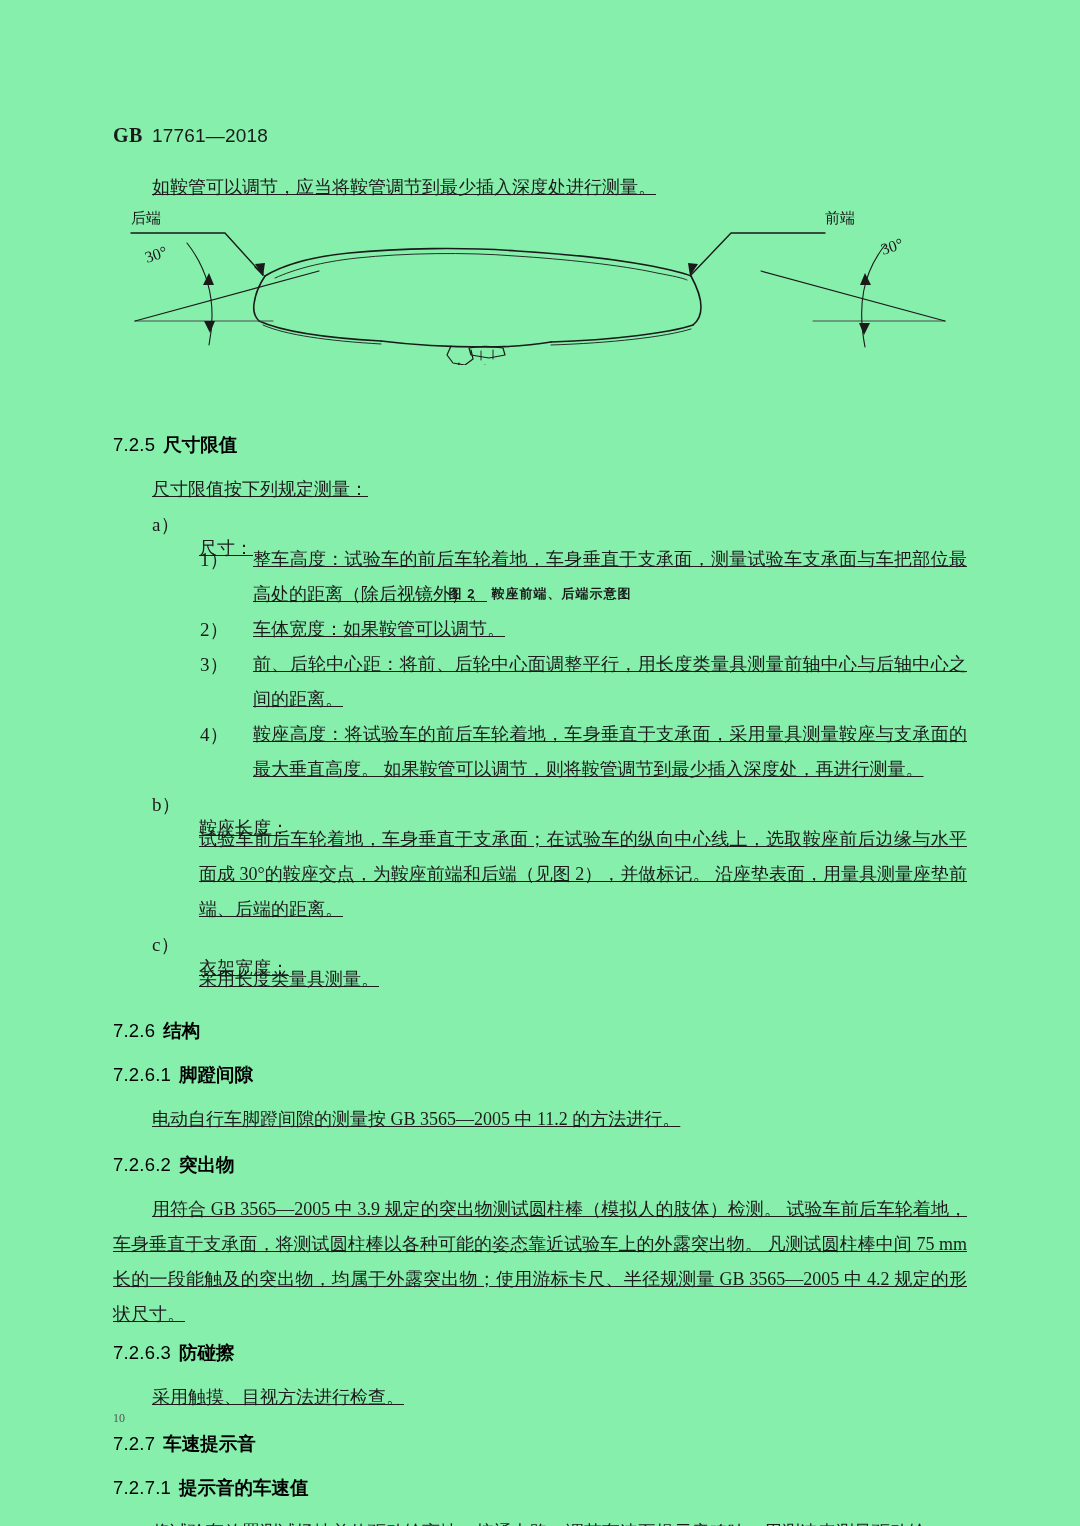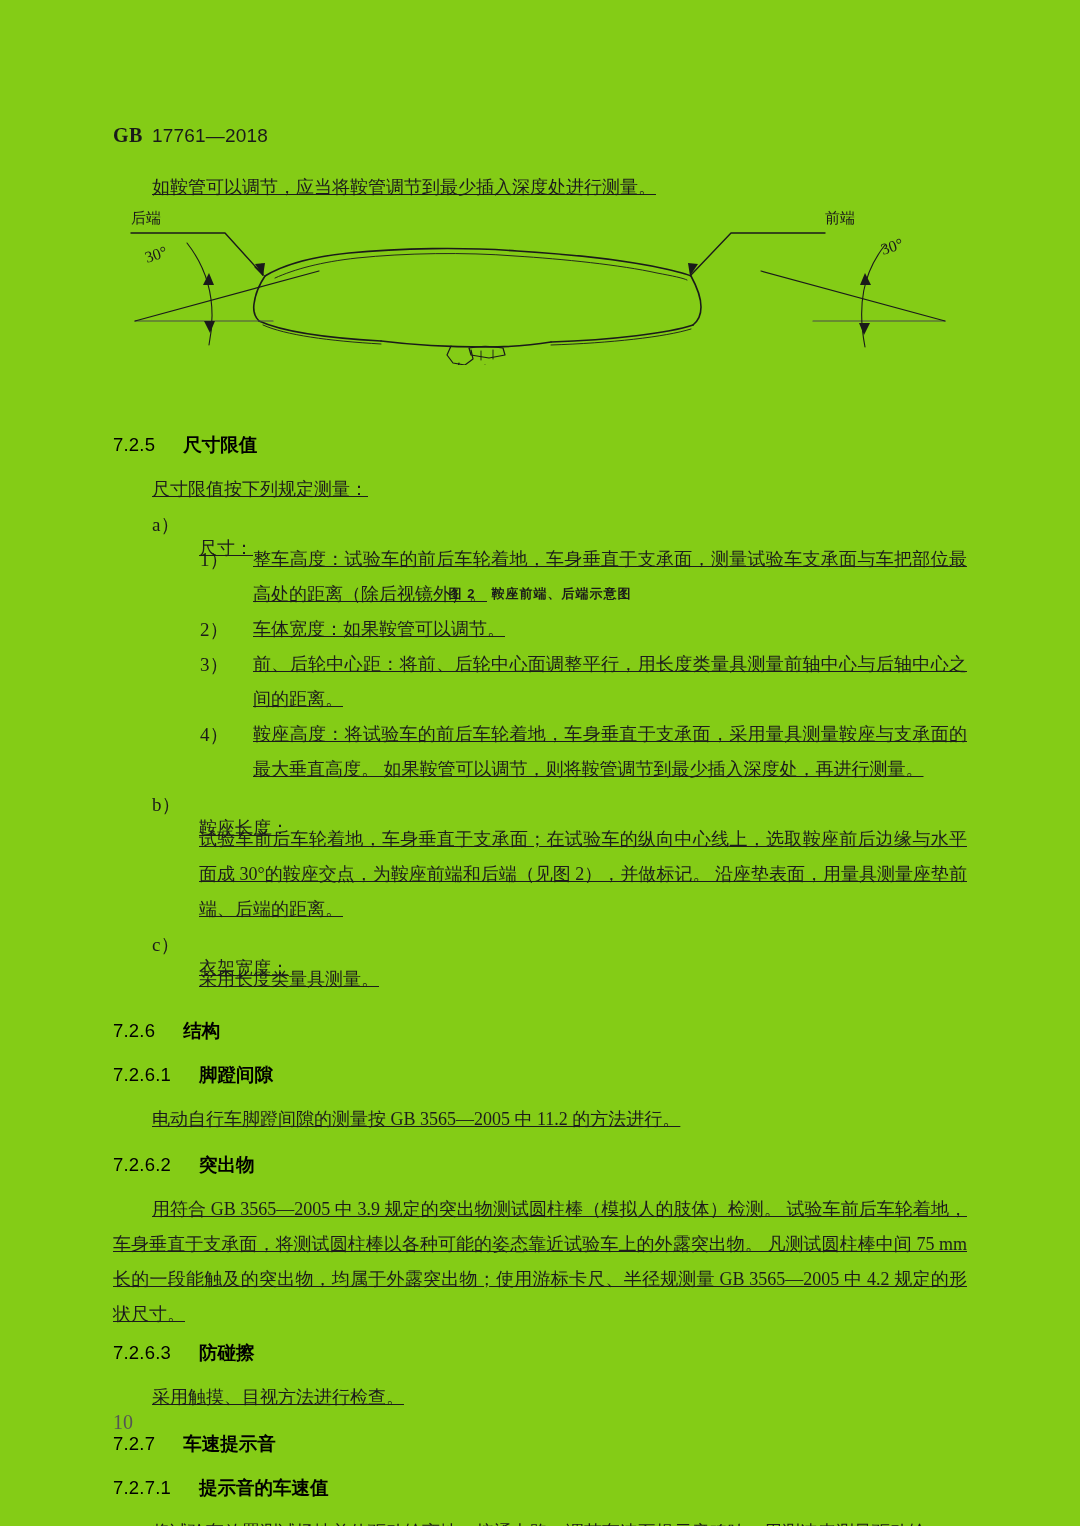--- a/index.html
+++ b/index.html
@@ -9,21 +9,21 @@
     background: #ffffff;
   }
   body {
     font-family: "Liberation Serif", "DejaVu Serif", serif;
     color: #1a1a1a;
   }
   .page {
     position: relative;
     width: 1080px;
     height: 1526px;
-    background: #84cc16;
+    background: #86efac;
     overflow: hidden;
     box-sizing: border-box;
   }
   
   .running-header {
     position: absolute;
     left: 113px;
     top: 124px;
     font-size: 20px;
     letter-spacing: 0.4px;
@@ -62,21 +62,21 @@
     font-weight: bold;
     font-size: 18.5px;
     color: #000;
     white-space: nowrap;
   }
   .sec-head .num {
     font-weight: normal;
     letter-spacing: 0.2px;
   }
   .sec-head .ttl {
-    margin-left: 28px;
+    margin-left: 8px;
   }
   
   .lvl-a {
     position: absolute;
     display: flex;
     align-items: flex-start;
   }
   .lvl-a .marker {
     width: 47px;
     flex: 0 0 47px;
@@ -127,21 +127,21 @@
   }
   .figure-caption .fig-no {
     margin-right: 16px;
   }
   
   .page-number {
     position: absolute;
     left: 113px;
     top: 1411px;
     font-family: "Liberation Serif", "DejaVu Serif", serif;
-    font-size: 20px;
+    font-size: 12px;
     color: #555;
   }
 </style>
 </head>
 <body>
 
 <div class="page">
 
   <div class="running-header">
     <span class="std-prefix">GB</span><span class="std-number">17761—2018</span>

